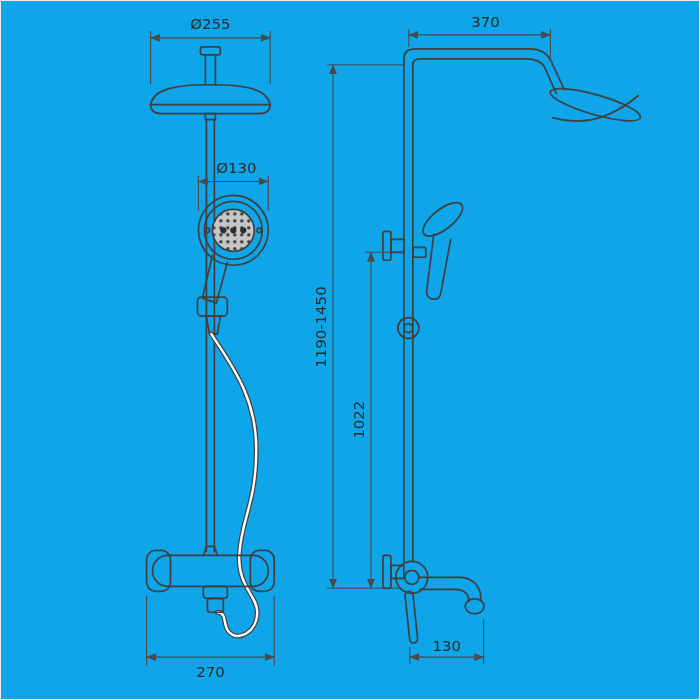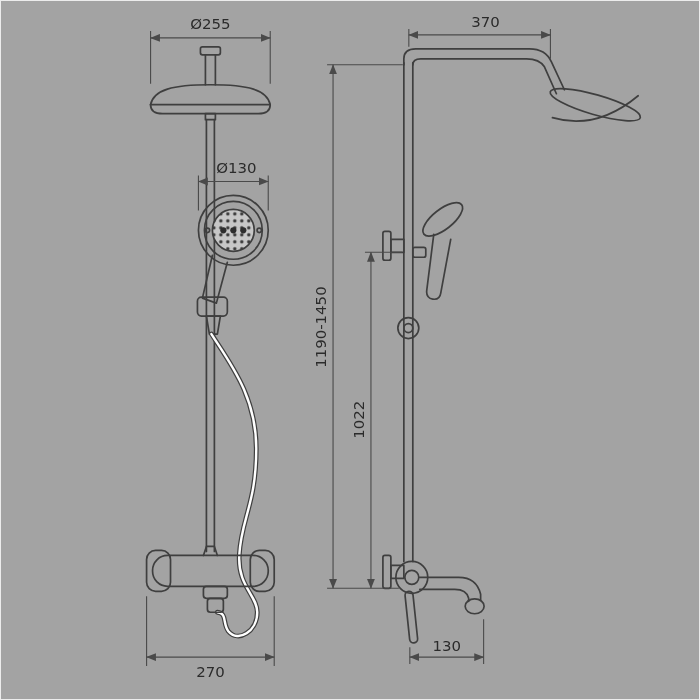--- a/index.html
+++ b/index.html
@@ -9,21 +9,21 @@
     width: 700px;
     height: 700px;
     overflow: hidden;
     font-family: "DejaVu Sans", sans-serif;
   }
   .frame {
     position: relative;
     width: 698px;
     height: 698px;
     border: 1px solid #ececec;
-    background: #a3a3a3;
+    background: #0ea5e9;
     box-sizing: content-box;
   }
   svg { display: block; }
 
   
   .obj line, .obj path, .obj rect, .obj circle, .obj ellipse {
     fill: none;
     stroke: #3f3f3f;
     stroke-width: 1.7;
     stroke-linecap: round;

